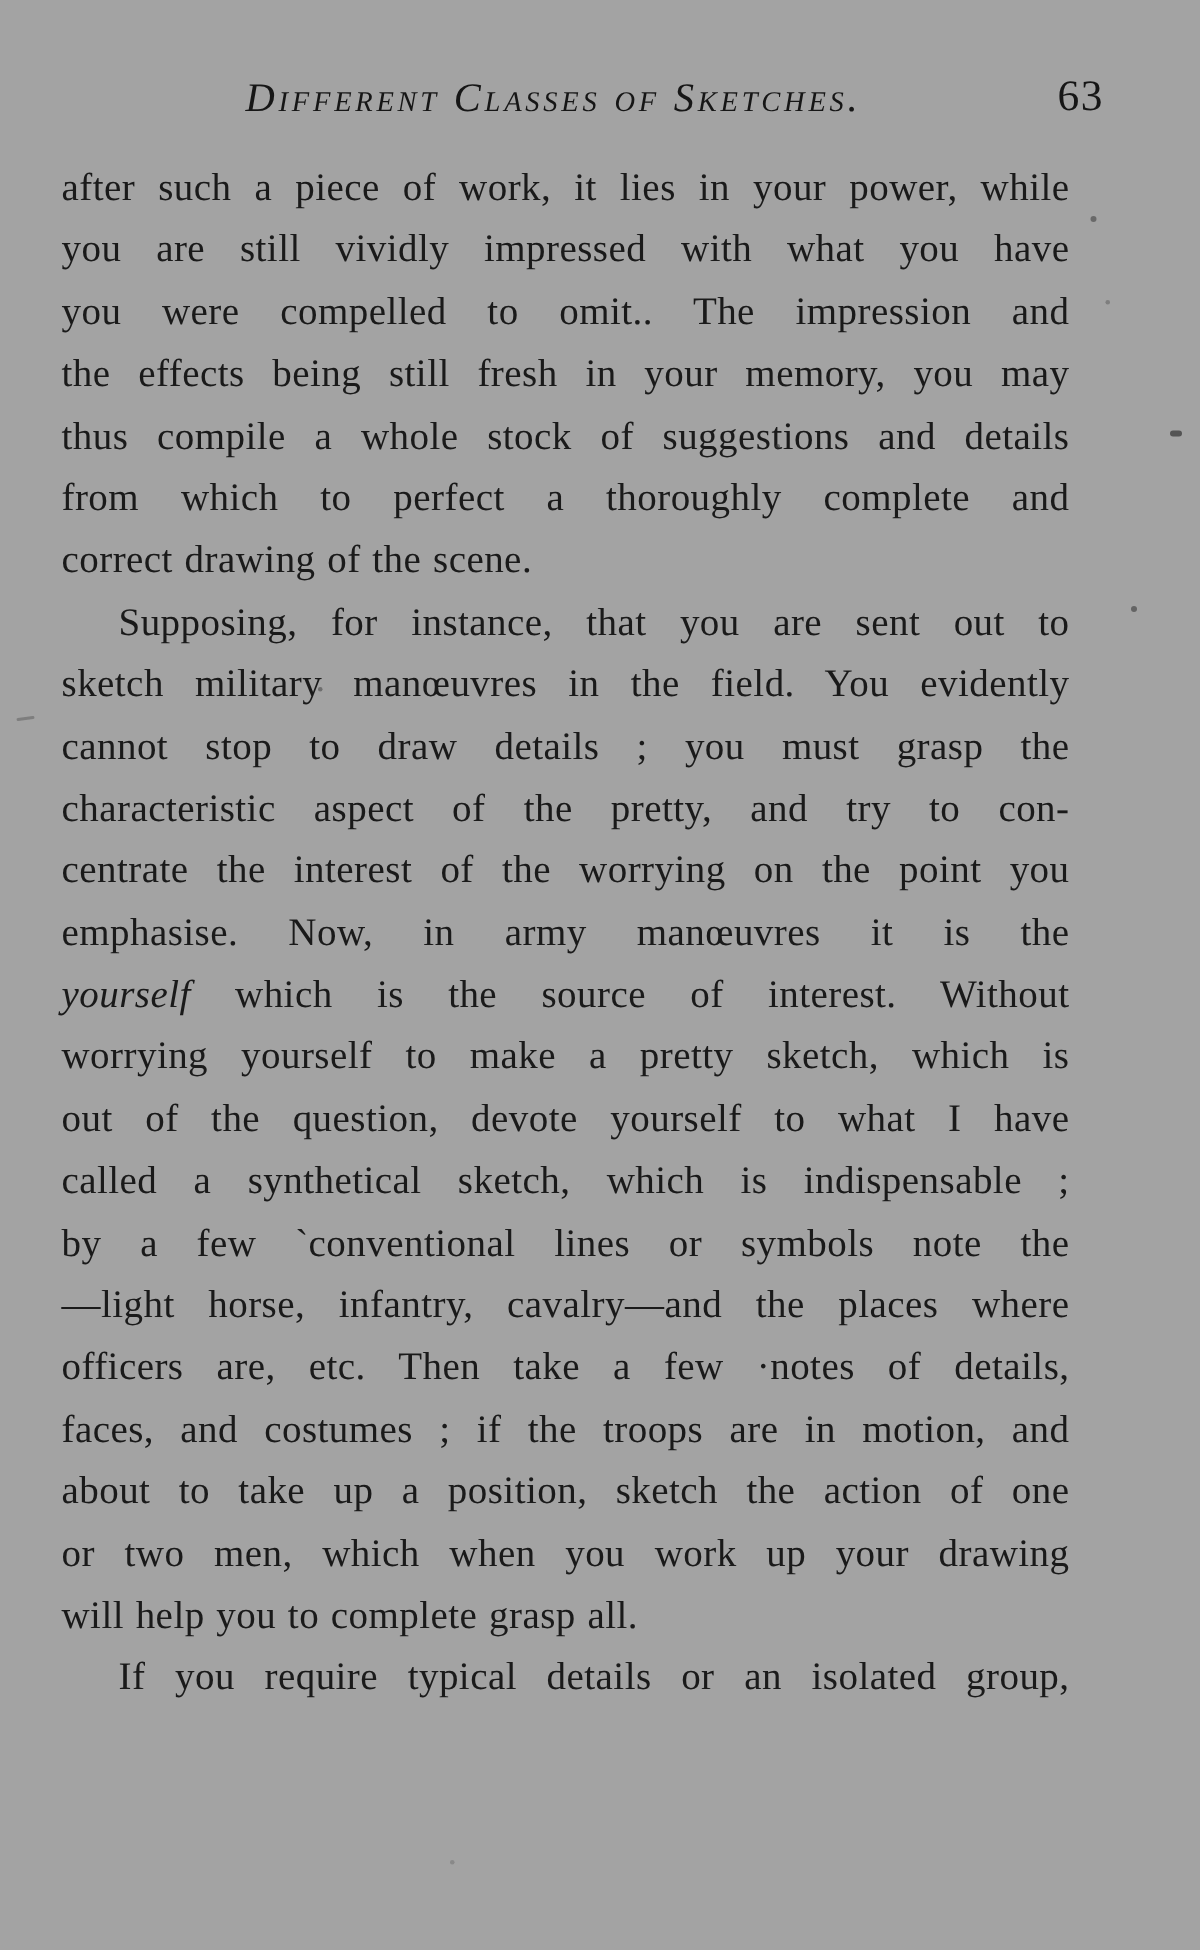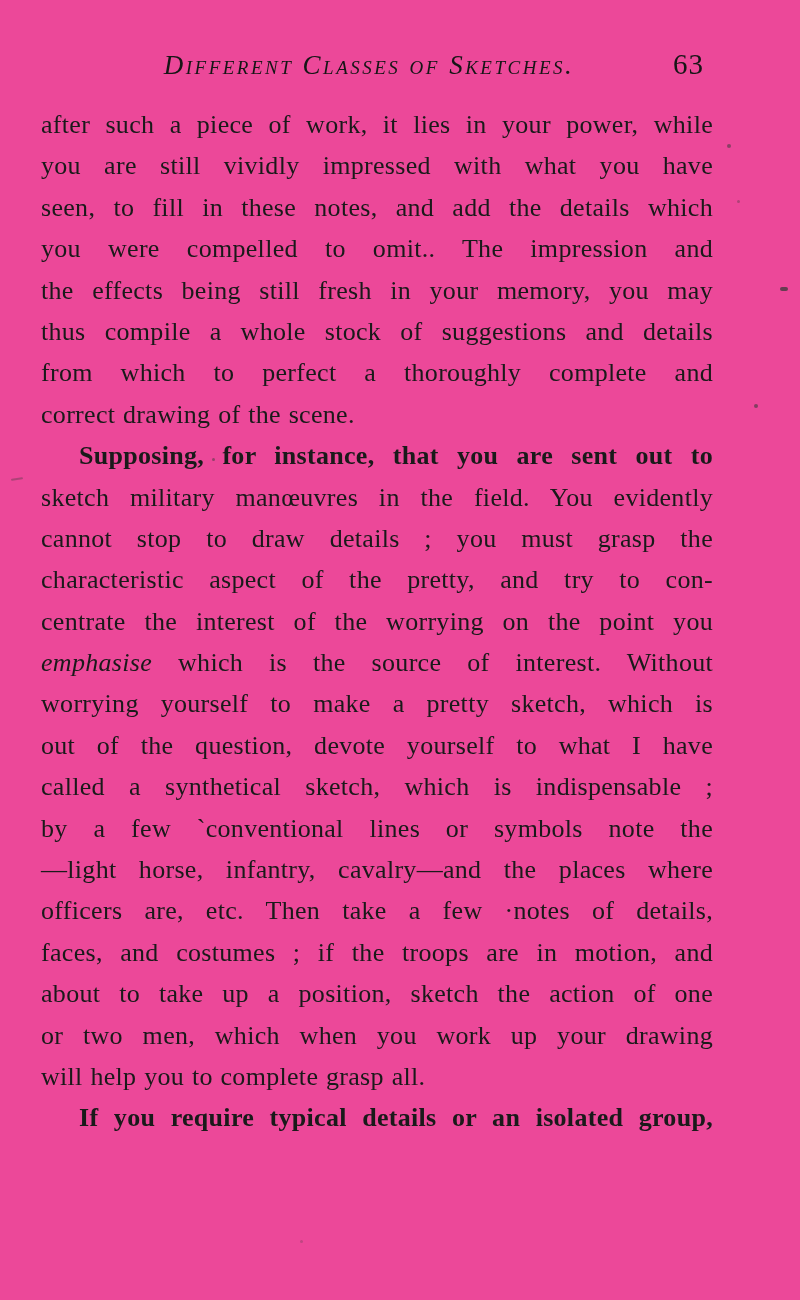--- a/index.html
+++ b/index.html
@@ -4,21 +4,21 @@
 <style>
   html, body {
     margin: 0;
     padding: 0;
     background: #ffffff;
   }
   .page {
     position: relative;
     width: 800px;
     height: 1300px;
-    background: #ec4899;
+    background: #a3a3a3;
     overflow: hidden;
     font-family: "Liberation Serif", "DejaVu Serif", serif;
     color: #1a1a1a;
   }
   .running-header {
     position: absolute;
     top: 50px;
     left: 33px;
     width: 672px;
     height: 40px;
@@ -29,21 +29,21 @@
     font-style: italic;
     font-variant: small-caps;
     font-size: 27px;
     letter-spacing: 2.5px;
     color: #161616;
     white-space: nowrap;
   }
   .page-number {
     position: absolute;
     top: -2px;
-    left: 640px;
+    left: 672px;
     font-size: 29px;
     letter-spacing: 1px;
     color: #161616;
     text-align: right;
   }
   .body-text {
     position: absolute;
     top: 104px;
     left: 41px;
     width: 672px;
@@ -57,21 +57,20 @@
     text-align-last: justify;
     white-space: normal;
     height: 41.4px;
     overflow: visible;
   }
   .line.par-end {
     text-align-last: left;
   }
   .line.indent {
     text-indent: 38px;
-    font-weight: bold;
   }
   .em {
     font-style: italic;
   }
   
   .speck {
     position: absolute;
     background: #3a3a3a;
     border-radius: 50%;
   }
@@ -90,32 +89,32 @@
 <div class="page">
 
   <div class="running-header">
     <span class="running-title">Different Classes of Sketches.</span>
     <span class="page-number">63</span>
   </div>
 
   <div class="body-text">
     <div class="line">after such a piece of work, it lies in your power, while</div>
     <div class="line">you are still vividly impressed with what you have</div>
-    <div class="line">seen, to fill in these notes, and add the details which</div>
     <div class="line">you were compelled to omit.. The impression and</div>
     <div class="line">the effects being still fresh in your memory, you may</div>
     <div class="line">thus compile a whole stock of suggestions and details</div>
     <div class="line">from which to perfect a thoroughly complete and</div>
     <div class="line par-end">correct drawing of the scene.</div>
     <div class="line indent">Supposing, for instance, that you are sent out to</div>
     <div class="line">sketch military manœuvres in the field. You evidently</div>
     <div class="line">cannot stop to draw details ; you must grasp the</div>
     <div class="line">characteristic aspect of the pretty, and try to con-</div>
     <div class="line">centrate the interest of the worrying on the point you</div>
-    <div class="line"><span class="em">emphasise</span><span> which is the source of interest. Without</span></div>
+    <div class="line">emphasise. Now, in army manœuvres it is the</div>
+    <div class="line"><span class="em">yourself</span><span> which is the source of interest. Without</span></div>
     <div class="line">worrying yourself to make a pretty sketch, which is</div>
     <div class="line">out of the question, devote yourself to what I have</div>
     <div class="line">called a synthetical sketch, which is indispensable ;</div>
     <div class="line">by a few `conventional lines or symbols note the</div>
     <div class="line">—light horse, infantry, cavalry—and the places where</div>
     <div class="line">officers are, etc. Then take a few ·notes of details,</div>
     <div class="line">faces, and costumes ; if the troops are in motion, and</div>
     <div class="line">about to take up a position, sketch the action of one</div>
     <div class="line">or two men, which when you work up your drawing</div>
     <div class="line par-end">will help you to complete grasp all.</div>

